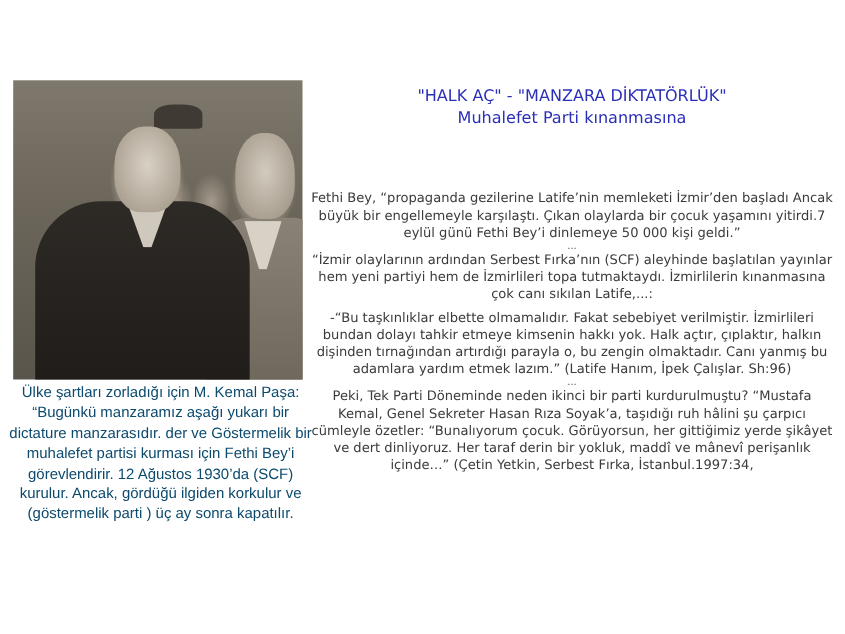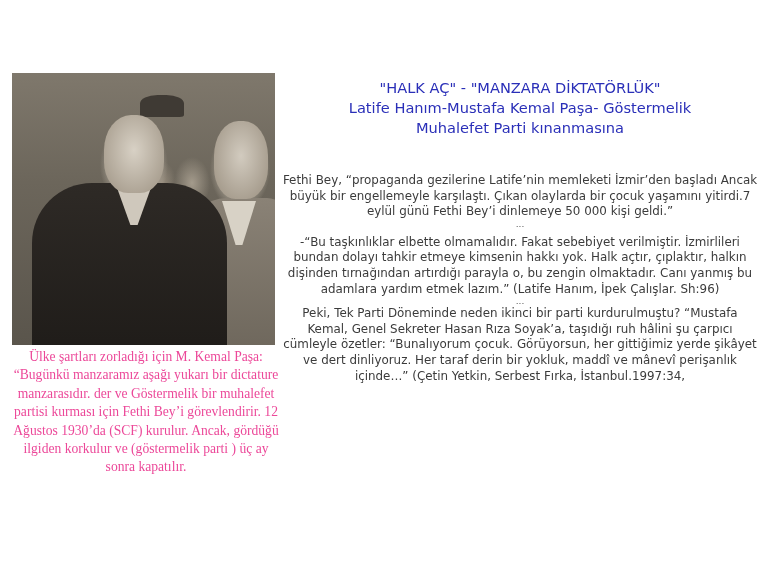--- a/index.html
+++ b/index.html
@@ -44,22 +44,22 @@
       position: absolute; left: 202px; top: 48px; width: 54px; height: 78px;
       background: radial-gradient(ellipse at 50% 45%, #d2cbbf 0%, #a59b8c 80%);
       border-radius: 45% 45% 40% 40%;
     }
     .photo .hat {
       position: absolute; left: 128px; top: 22px; width: 44px; height: 22px;
       background: #3f3a34; border-radius: 40% 40% 10% 10%;
     }
     .caption-left {
       position: absolute; left: 8px; top: 348px; width: 276px;
-      color: #ec4899; font-size: 13.6px; line-height: 18.4px; text-align: center;
-      font-family: Liberation Serif, serif; font-weight: 500;
+      color: #0c4a6e; font-size: 13.6px; line-height: 18.4px; text-align: center;
+      font-family: Liberation Sans, sans-serif; font-weight: 500;
     }
     .title-block {
       position: absolute; left: 278px; top: 78px; width: 484px; text-align: center;
       color: #2a2fb8; font-family: "DejaVu Sans", sans-serif;
     }
     .title-block .t1 { font-size: 14.6px; line-height: 20px; }
     .title-block .t2 { font-size: 14.6px; line-height: 20px; }
     .title-block .t3 { font-size: 14.6px; line-height: 20px; }
     .body-text {
       position: absolute; left: 282px; top: 173px; width: 476px; text-align: center;
@@ -79,24 +79,24 @@
   <div class="shirt-left"></div>
   <div class="shirt-right"></div>
   <div class="face-left"></div>
   <div class="face-right"></div>
 </div>
 
 <div class="caption-left">Ülke şartları zorladığı için M. Kemal Paşa: “Bugünkü manzaramız aşağı yukarı bir dictature manzarasıdır. der ve Göstermelik bir muhalefet partisi kurması için Fethi Bey’i görevlendirir. 12 Ağustos 1930’da (SCF) kurulur. Ancak, gördüğü ilgiden korkulur ve (göstermelik parti ) üç ay sonra kapatılır.</div>
 
 <div class="title-block">
   <div class="t1">"HALK AÇ" - "MANZARA DİKTATÖRLÜK"</div>
-  <div class="t2">Latife Hanım-Mustafa Kemal Paşa- Göstermelik</div>
   <div class="t3">Muhalefet Parti kınanmasına</div>
 </div>
 
 <div class="body-text">
   <p>Fethi Bey,  “propaganda gezilerine Latife’nin memleketi İzmir’den başladı Ancak büyük bir engellemeyle karşılaştı. Çıkan olaylarda bir çocuk yaşamını yitirdi.7 eylül günü Fethi Bey’i dinlemeye 50 000 kişi geldi.”</p>
   <div class="ellipsis">...</div>
+  <p>“İzmir olaylarının ardından Serbest Fırka’nın (SCF) aleyhinde başlatılan yayınlar hem yeni partiyi hem de İzmirlileri topa tutmaktaydı. İzmirlilerin kınanmasına çok canı sıkılan Latife,...:</p>
   <div class="gap"></div>
   <p>-“Bu taşkınlıklar elbette olmamalıdır. Fakat sebebiyet verilmiştir. İzmirlileri bundan dolayı tahkir etmeye kimsenin hakkı yok. Halk açtır, çıplaktır, halkın dişinden tırnağından artırdığı parayla o, bu zengin olmaktadır. Canı yanmış bu adamlara yardım etmek lazım.” (Latife Hanım, İpek Çalışlar. Sh:96)</p>
   <div class="ellipsis">...</div>
   <p>Peki, Tek Parti Döneminde neden ikinci bir parti kurdurulmuştu? “Mustafa Kemal, Genel Sekreter Hasan Rıza Soyak’a, taşıdığı ruh hâlini şu çarpıcı cümleyle özetler: “Bunalıyorum çocuk. Görüyorsun, her gittiğimiz yerde şikâyet ve dert dinliyoruz. Her taraf derin bir yokluk, maddî ve mânevî perişanlık içinde…” (Çetin Yetkin, Serbest Fırka, İstanbul.1997:34,</p>
 </div>
 
 </body></html>

